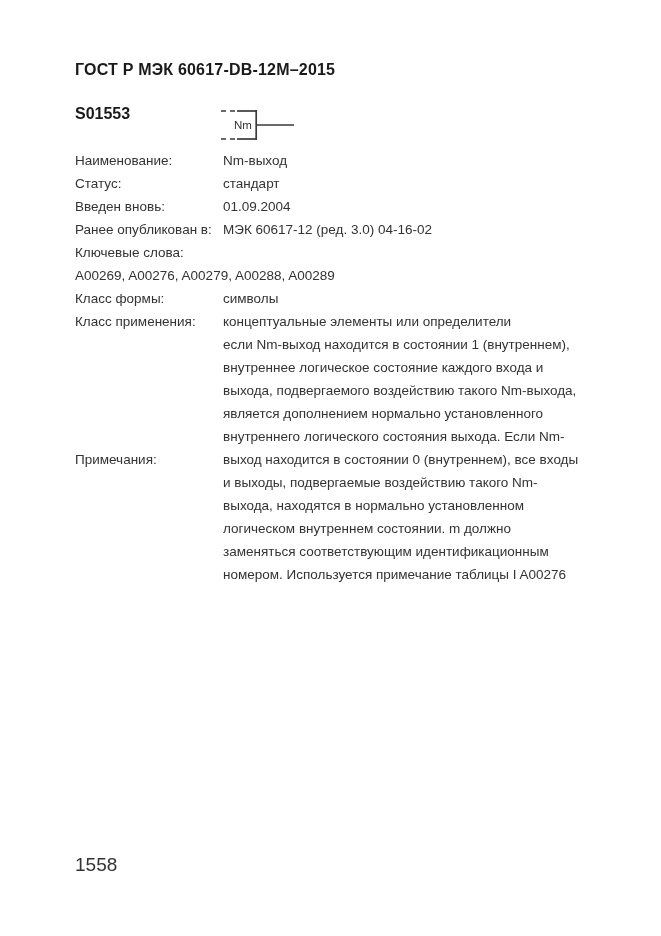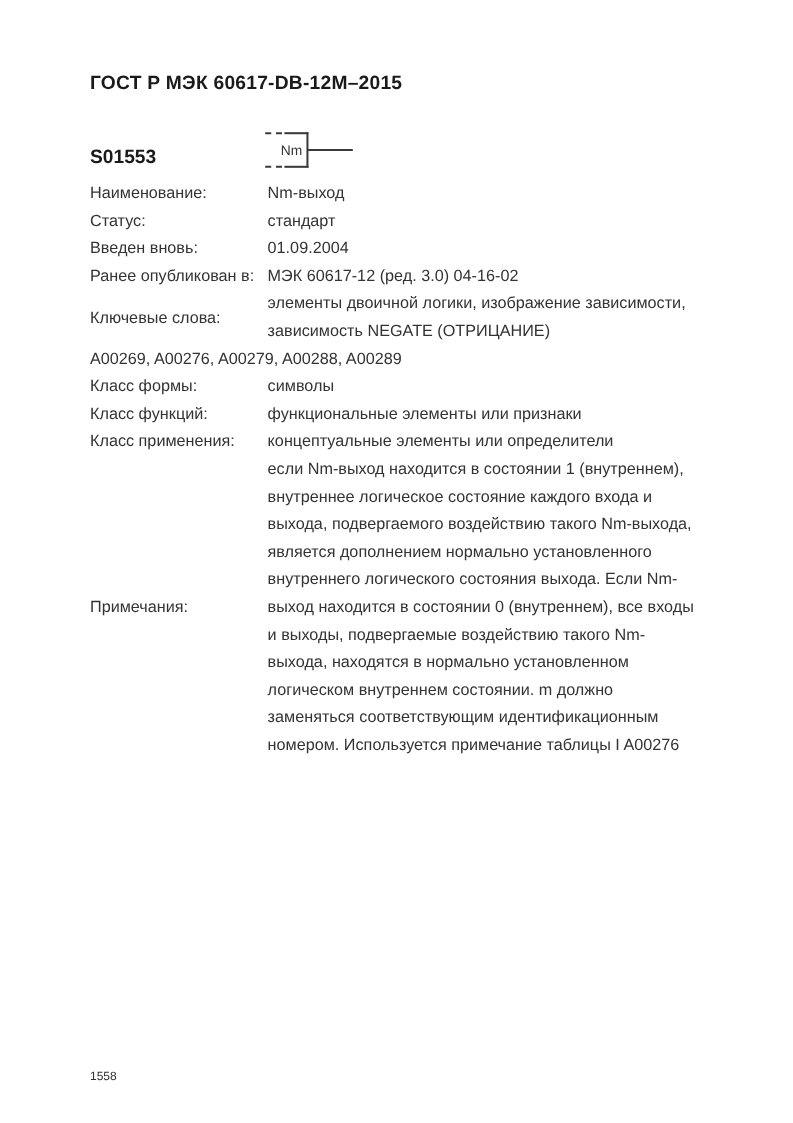--- a/index.html
+++ b/index.html
@@ -26,21 +26,21 @@
   }
   .symbol-block {
     position: absolute;
     left: 75px;
     top: 104px;
     width: 510px;
   }
   .symbol-id {
     position: absolute;
     left: 0;
-    top: 19px;
+    top: 1px;
     font-size: 16px;
     font-weight: bold;
     color: #1a1a1a;
   }
   .symbol-drawing {
     position: absolute;
     left: 145px;
     top: 1px;
     width: 80px;
     height: 40px;
@@ -62,23 +62,22 @@
     flex: 0 0 148px;
   }
   .field-value {
     flex: 1 1 auto;
     max-width: 360px;
   }
   .page-number {
     position: absolute;
     left: 75px;
     top: 854px;
-    font-size: 10px;
+    font-size: 19px;
     color: #333333;
-    margin-top: 38px;
   }
 </style>
 </head>
 <body>
 
 <div class="doc-header">ГОСТ Р МЭК 60617-DB-12M–2015</div>
 
 <div class="symbol-block">
   <div class="symbol-id">S01553</div>
   <svg class="symbol-drawing" viewBox="0 0 80 40" xmlns="http://www.w3.org/2000/svg">
@@ -109,32 +108,27 @@
   <div class="field-row">
     <div class="field-label">Введен вновь:</div>
     <div class="field-value">01.09.2004</div>
   </div>
   <div class="field-row">
     <div class="field-label">Ранее опубликован в:</div>
     <div class="field-value">МЭК 60617-12 (ред. 3.0) 04-16-02</div>
   </div>
   <div class="field-row">
     <div class="field-label">Ключевые слова:</div>
-    <div class="field-value">элементы двоичной логики, изображение зависимости, зависимость NEGATE (ОТРИЦАНИЕ)</div>
   </div>
   <div class="field-row">
     <div class="field-value">A00269, A00276, A00279, A00288, A00289</div>
   </div>
   <div class="field-row">
     <div class="field-label">Класс формы:</div>
     <div class="field-value">символы</div>
-  </div>
-  <div class="field-row">
-    <div class="field-label">Класс функций:</div>
-    <div class="field-value">функциональные элементы или признаки</div>
   </div>
   <div class="field-row">
     <div class="field-label">Класс применения:</div>
     <div class="field-value">концептуальные элементы или определители</div>
   </div>
   <div class="field-row">
     <div class="field-label">Примечания:</div>
     <div class="field-value">если Nm-выход находится в состоянии 1 (внутреннем), внутреннее логическое состояние каждого входа и выхода, подвергаемого воздействию такого Nm-выхода, является дополнением нормально установленного внутреннего логического состояния выхода. Если Nm-выход находится в состоянии 0 (внутреннем), все входы и выходы, подвергаемые воздействию такого Nm-выхода, находятся в нормально установленном логическом внутреннем состоянии. m должно заменяться соответствующим идентификационным номером. Используется примечание таблицы I A00276</div>
   </div>
 </div>

